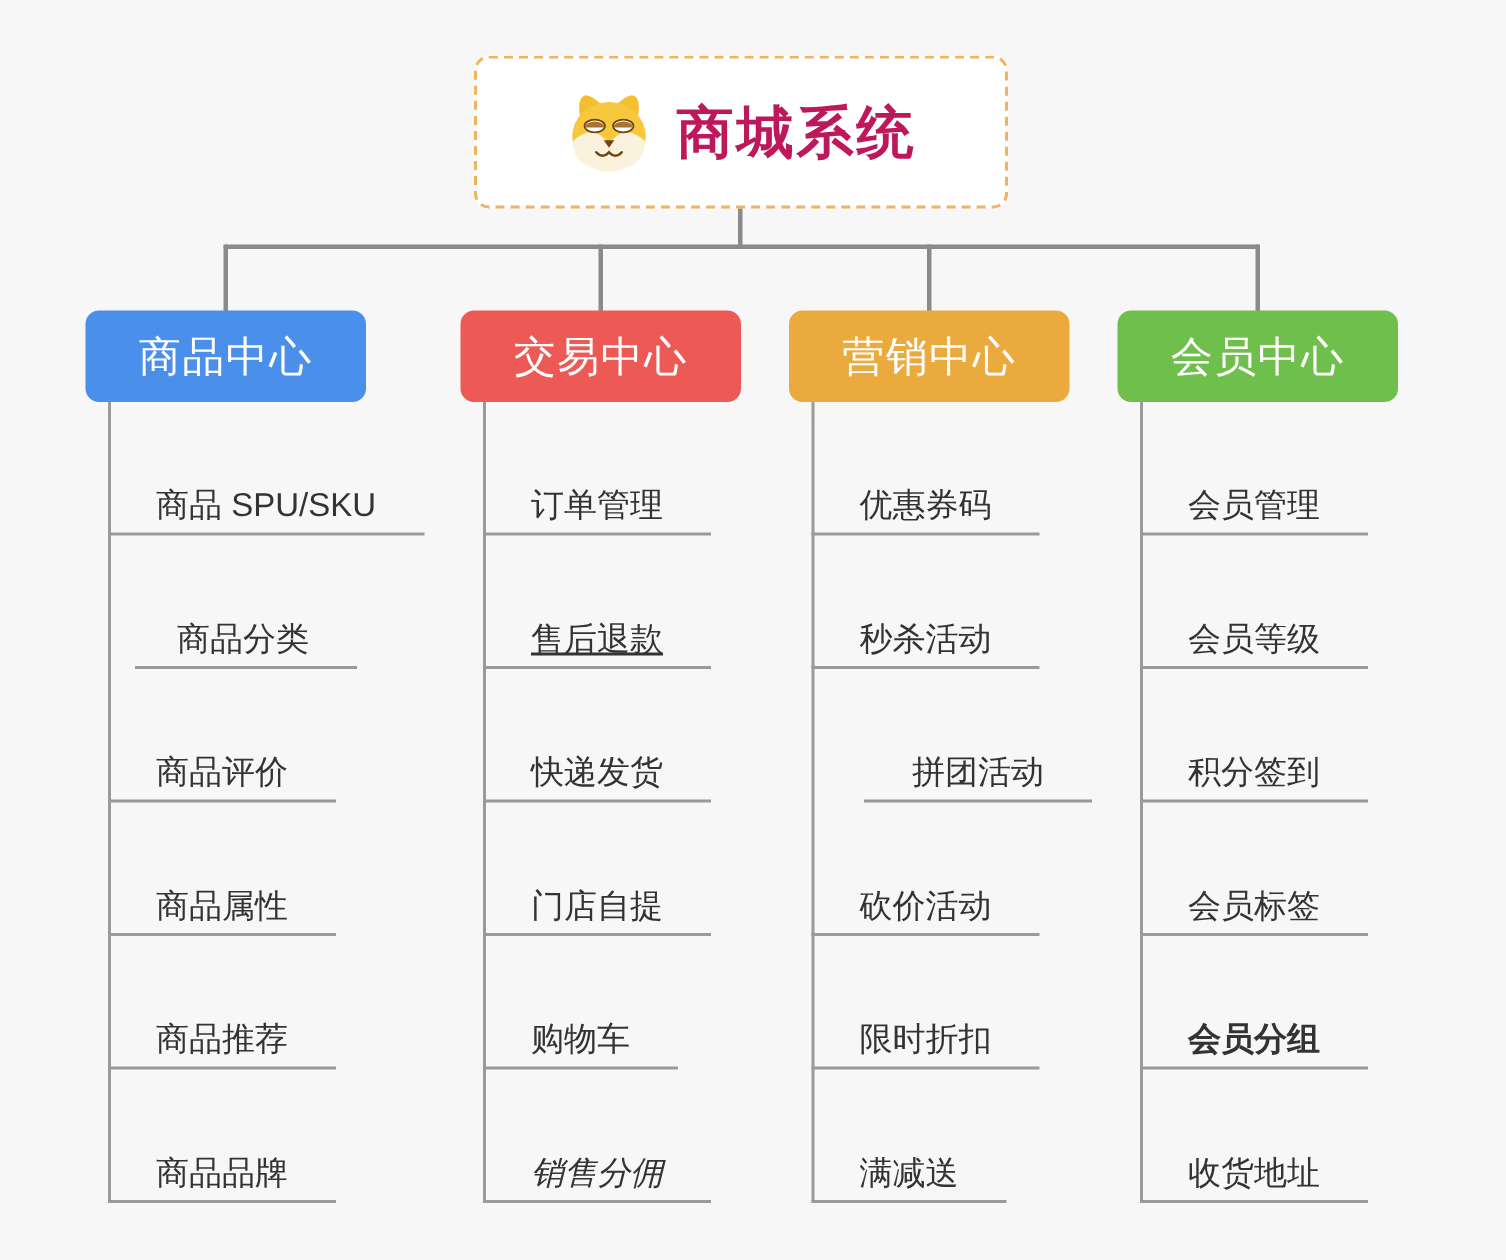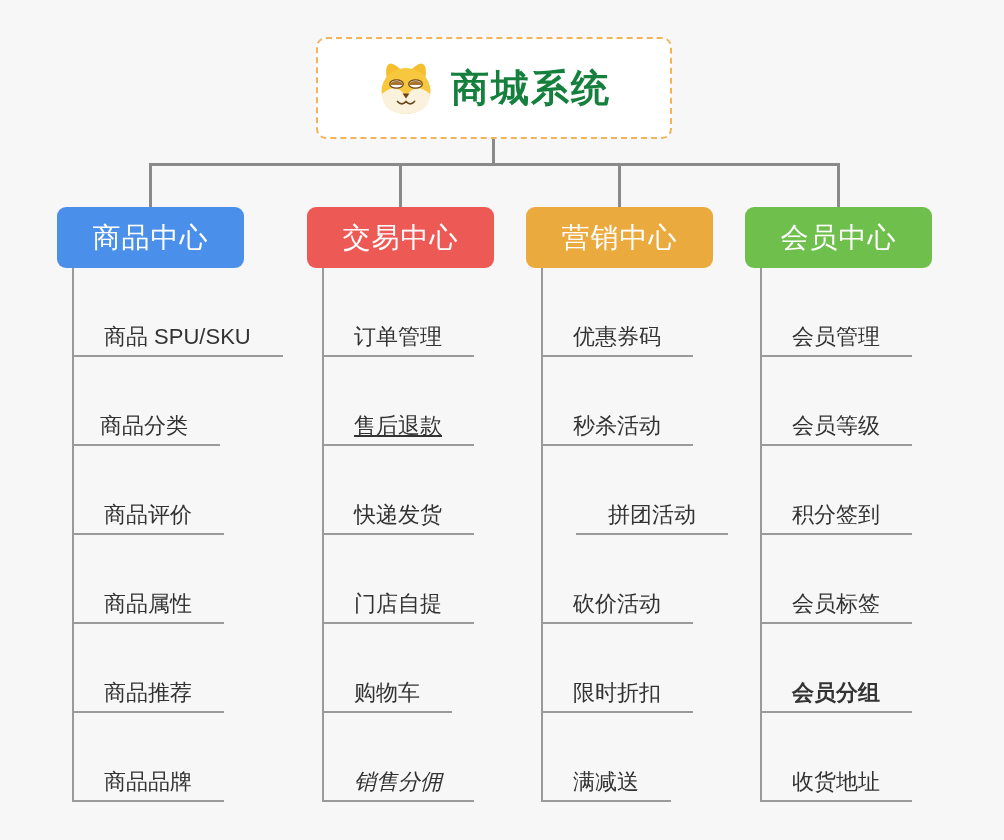--- a/index.html
+++ b/index.html
@@ -13,21 +13,21 @@
   .conn { position:absolute; background:#8a8a8a; }
   .conn.v { width:3px; }
   .conn.h { height:3px; border-radius:2px; }
   
   .root {
     position:absolute; left:316px; top:37px; width:356px; height:102px;
     background:#ffffff; border:2px dashed #f2b35f; border-radius:10px;
     display:flex; align-items:center; justify-content:center; gap:16px;
   }
   .root-title {
-    font-size:38px; font-weight:bold; color:#15803d; letter-spacing:2px;
+    font-size:38px; font-weight:bold; color:#be185d; letter-spacing:2px;
     white-space:nowrap;
     font-family:Liberation Serif, serif;
   }
   .dog { width:58px; height:56px; display:inline-block; flex:0 0 auto; }
   
   .box {
     position:absolute; top:207px; width:187px; height:61px;
     border-radius:9px; color:#ffffff; font-size:28px; letter-spacing:1px;
     display:flex; align-items:center; justify-content:center;
     white-space:nowrap;
@@ -82,21 +82,21 @@
   <div class="box" style="left: 307px; background: rgb(237, 90, 85);">交易中心</div>
   <div class="box" style="left: 526px; background: rgb(235, 170, 61);">营销中心</div>
   <div class="box" style="left: 745px; background: rgb(111, 191, 76);">会员中心</div>
 
   <div class="trunk" style="left:72px;"></div>
   <div class="trunk" style="left:322px;"></div>
   <div class="trunk" style="left:541px;"></div>
   <div class="trunk" style="left:760px;"></div>
 
   <div class="leaf" style="left:72px; top:324px;">商品 SPU/SKU</div>
-  <div class="leaf" style="left:72px; top:413px;padding-left:28px;">商品分类</div>
+  <div class="leaf" style="left:90px; top:413px;padding-left:28px;">商品分类</div>
   <div class="leaf" style="left:72px; top:502px;">商品评价</div>
   <div class="leaf" style="left:72px; top:591px;">商品属性</div>
   <div class="leaf" style="left:72px; top:680px;">商品推荐</div>
   <div class="leaf" style="left:72px; top:769px;">商品品牌</div>
 
   <div class="leaf" style="left:322px; top:324px;">订单管理</div>
   <div class="leaf" style="left:322px; top:413px;text-decoration:underline;">售后退款</div>
   <div class="leaf" style="left:322px; top:502px;">快递发货</div>
   <div class="leaf" style="left:322px; top:591px;">门店自提</div>
   <div class="leaf" style="left:322px; top:680px;">购物车</div>

